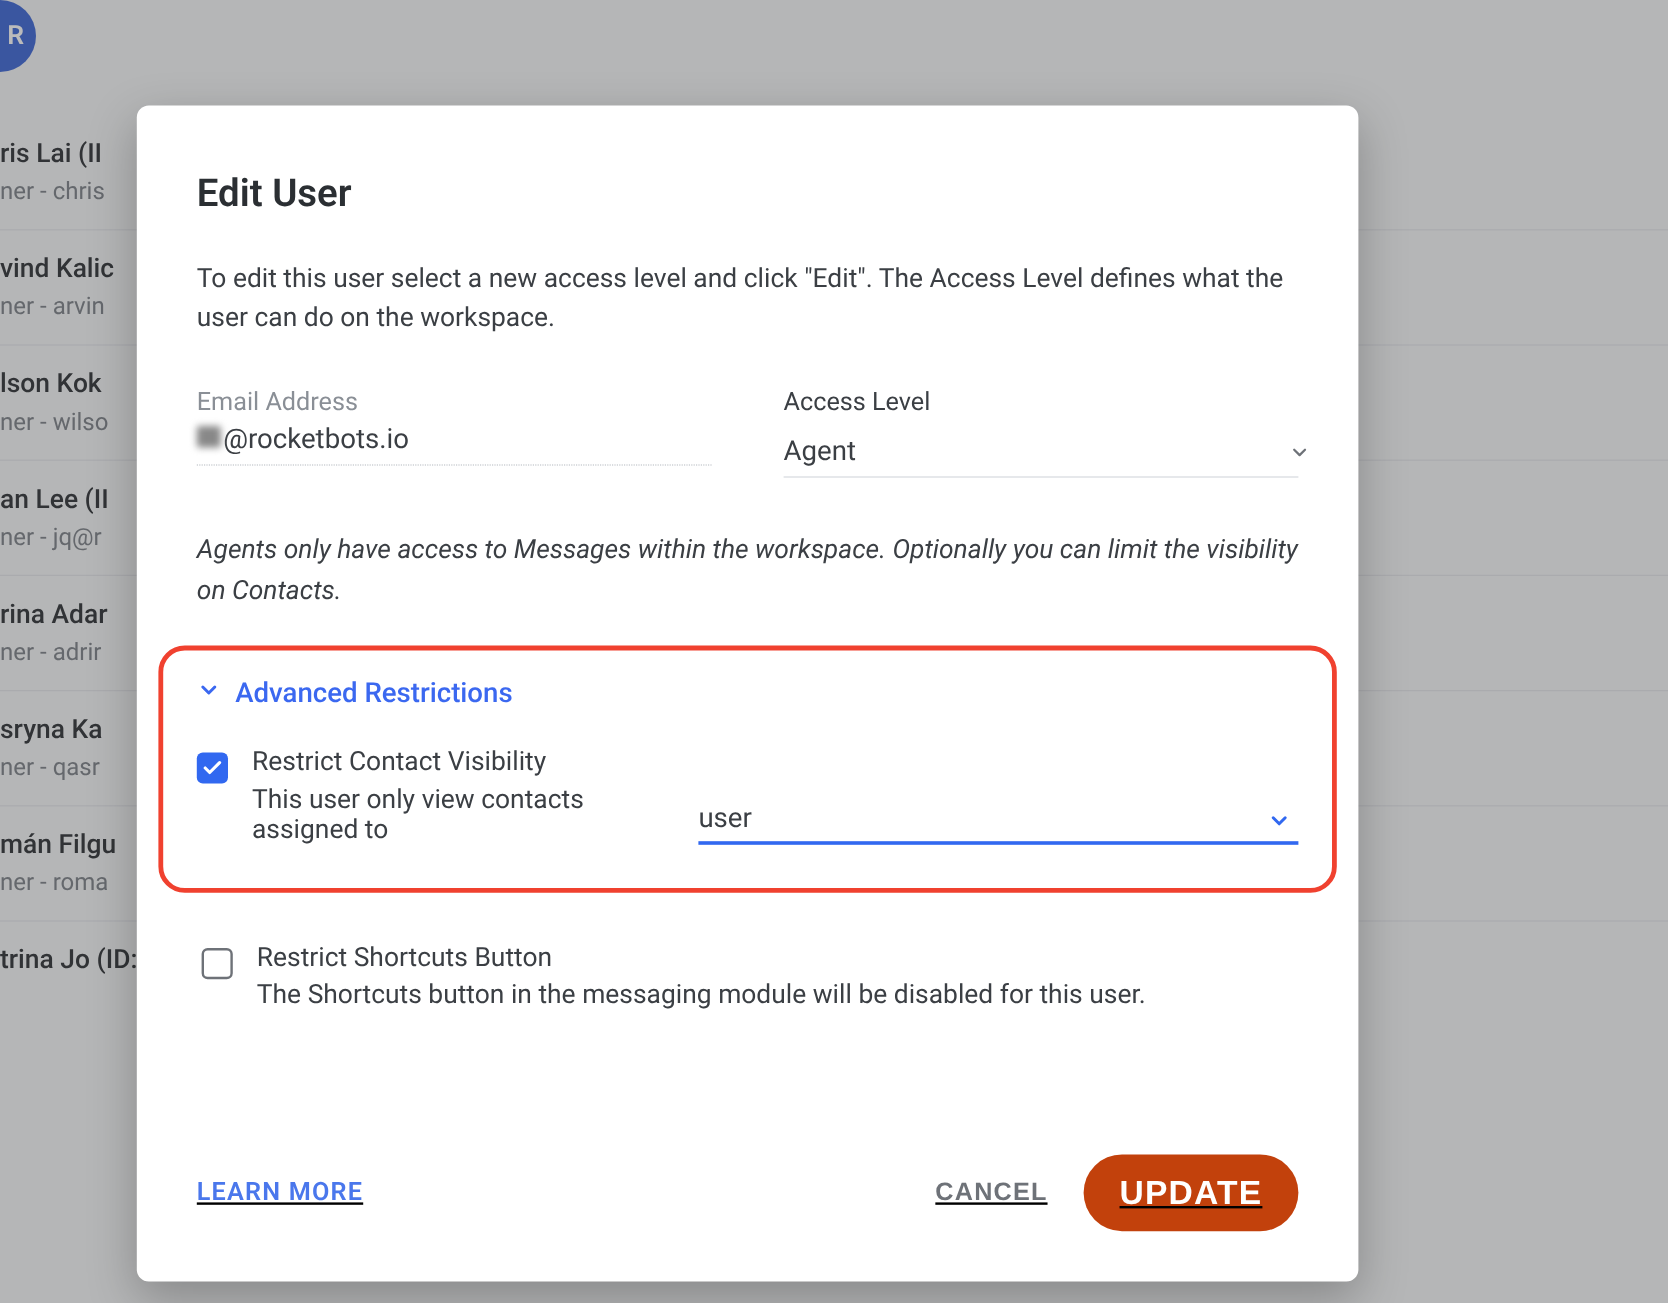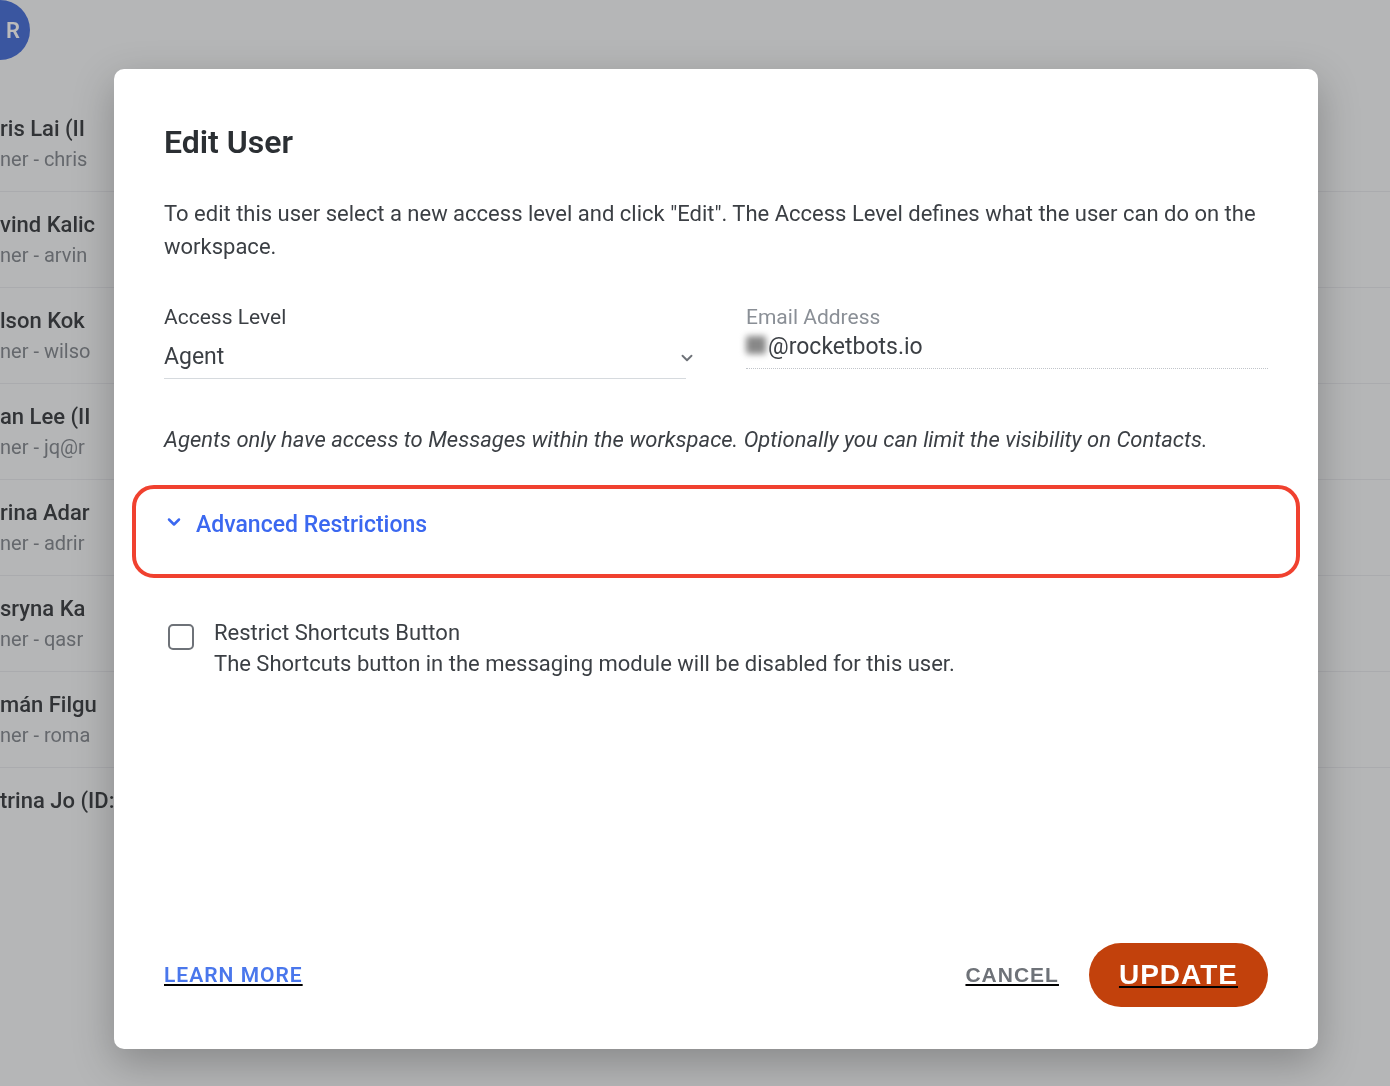--- a/index.html
+++ b/index.html
@@ -24,22 +24,22 @@
 
   
   .scrim {
     position: absolute; inset: 0;
     background: rgba(60,60,60,0.35);
   }
 
   
   .dialog {
     position: absolute;
-    left: 114px; top: 69px;
-    width: 1204px; height: 980px;
+    left: 114px; top: 88px;
+    width: 1018px; height: 980px;
     background: #fff;
     border-radius: 10px;
     box-shadow: 0 14px 40px rgba(0,0,0,0.25);
     padding: 54px 50px 46px 50px;
   }
   .dialog-title { font-size: 32px; font-weight: 600; color: #2b2f33; }
   .dialog-desc  { font-size: 22px; color: #3b3f44; line-height: 1.5; margin-top: 36px; }
 
   .form-row { display: flex; gap: 60px; margin-top: 42px; }
   .field { flex: 1; }
@@ -158,51 +158,70 @@
   </div>
 
   <div class="scrim"></div>
 
   <div class="dialog">
     <h1 class="dialog-title">Edit User</h1>
     <p class="dialog-desc">To edit this user select a new access level and click "Edit". The Access Level defines what the user can do on the workspace.</p>
 
     <div class="form-row">
       <div class="field">
+        <div class="field-label">Email Address</div>
+        <div class="email-line">
+          <span class="email-blur"></span>
+          <span class="email-txt">@rocketbots.io</span>
+        </div>
+      </div>
+      <div class="field">
         <div class="field-label-dark">Access Level</div>
         <div class="select-wrap">
           <div class="select-display">Agent</div>
           <span class="select-caret chev">
             <svg width="18" height="18" viewBox="0 0 24 24" fill="none" stroke="#6e7278" stroke-width="2.5" stroke-linecap="round" stroke-linejoin="round">
                 <polyline points="6 9 12 15 18 9"></polyline>
               </svg>
           </span>
         </div>
       </div>
-      <div class="field">
-        <div class="field-label">Email Address</div>
-        <div class="email-line">
-          <span class="email-blur"></span>
-          <span class="email-txt">@rocketbots.io</span>
-        </div>
-      </div>
     </div>
 
     <p class="agent-note">Agents only have access to Messages within the workspace. Optionally you can limit the visibility on Contacts.</p>
 
     <div class="highlight-box">
       <div class="adv-toggle">
         <span class="chev">
           <svg width="20" height="20" viewBox="0 0 24 24" fill="none" stroke="#3b68f0" stroke-width="3" stroke-linecap="round" stroke-linejoin="round">
               <polyline points="6 9 12 15 18 9"></polyline>
             </svg>
         </span>
         <span>Advanced Restrictions</span>
       </div>
 
+      <div class="restriction-row">
+        <div class="checkbox checked">
+          <svg viewBox="0 0 24 24" fill="none" stroke="#fff" stroke-width="3.5" stroke-linecap="round" stroke-linejoin="round">
+              <polyline points="20 6 9 17 4 12"></polyline>
+            </svg>
+        </div>
+        <div class="rest-text">
+          <div class="rest-title">Restrict Contact Visibility</div>
+          <div class="rest-sub">This user only view contacts assigned to</div>
+        </div>
+        <div class="rest-select-col">
+          <div class="rest-select">user</div>
+          <span class="rest-select-caret chev">
+            <svg width="20" height="20" viewBox="0 0 24 24" fill="none" stroke="#3168f0" stroke-width="3" stroke-linecap="round" stroke-linejoin="round">
+                <polyline points="6 9 12 15 18 9"></polyline>
+              </svg>
+          </span>
+        </div>
+      </div>
     </div>
 
     <div class="restriction-row outside">
       <div class="checkbox unchecked"></div>
       <div class="rest-text">
         <div class="rest-title">Restrict Shortcuts Button</div>
         <div class="rest-sub">The Shortcuts button in the messaging module will be disabled for this user.</div>
       </div>
     </div>
 

